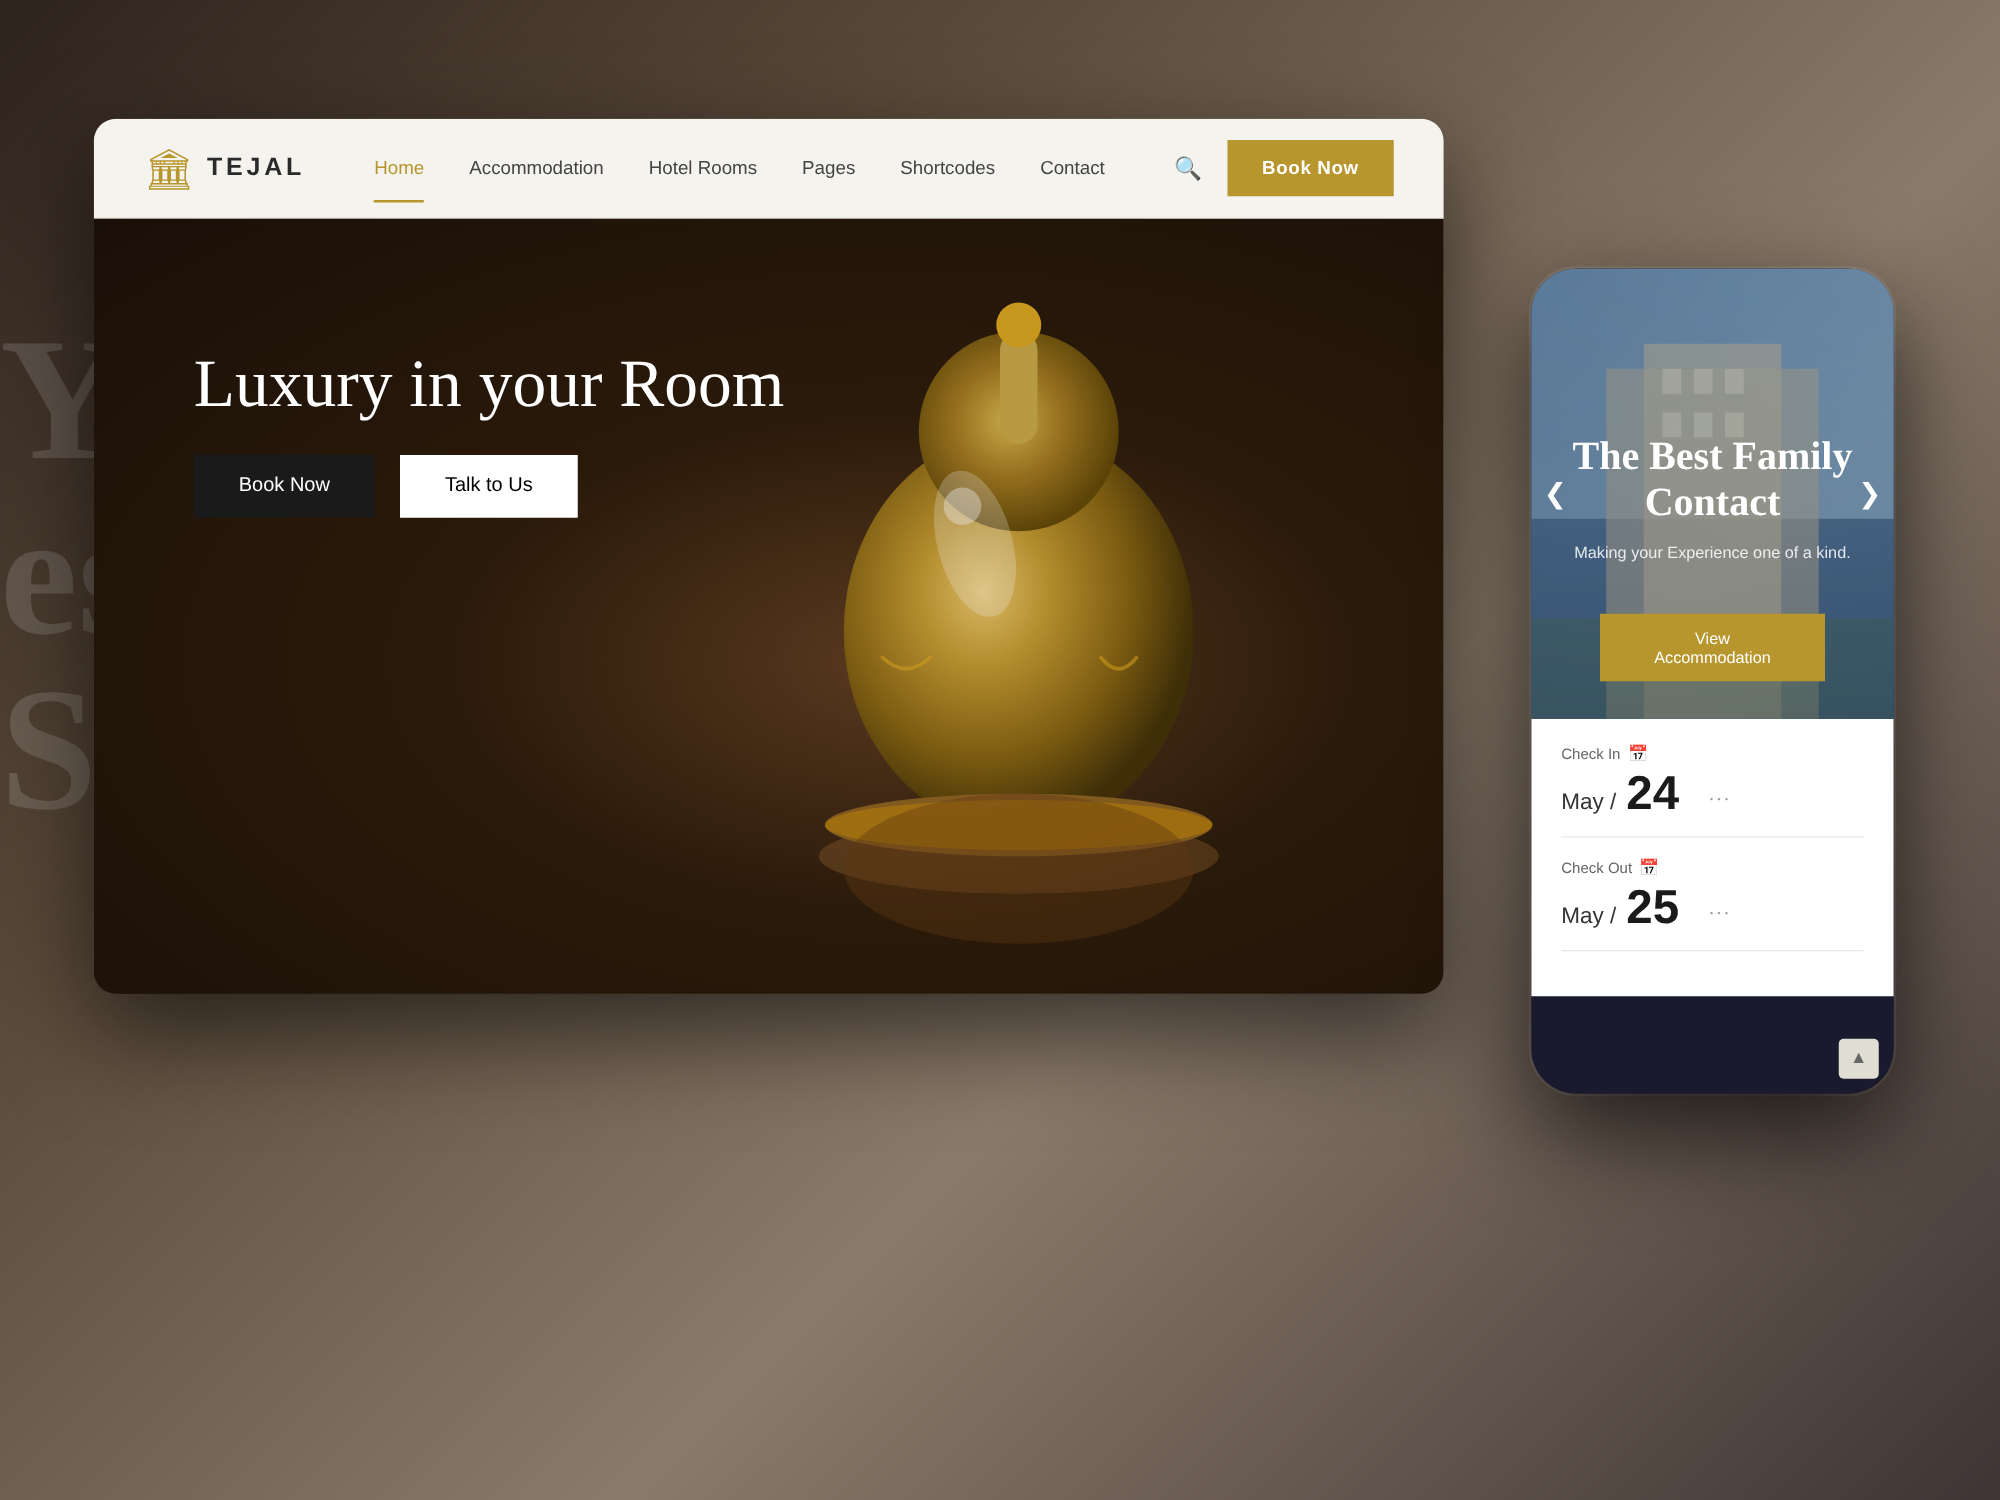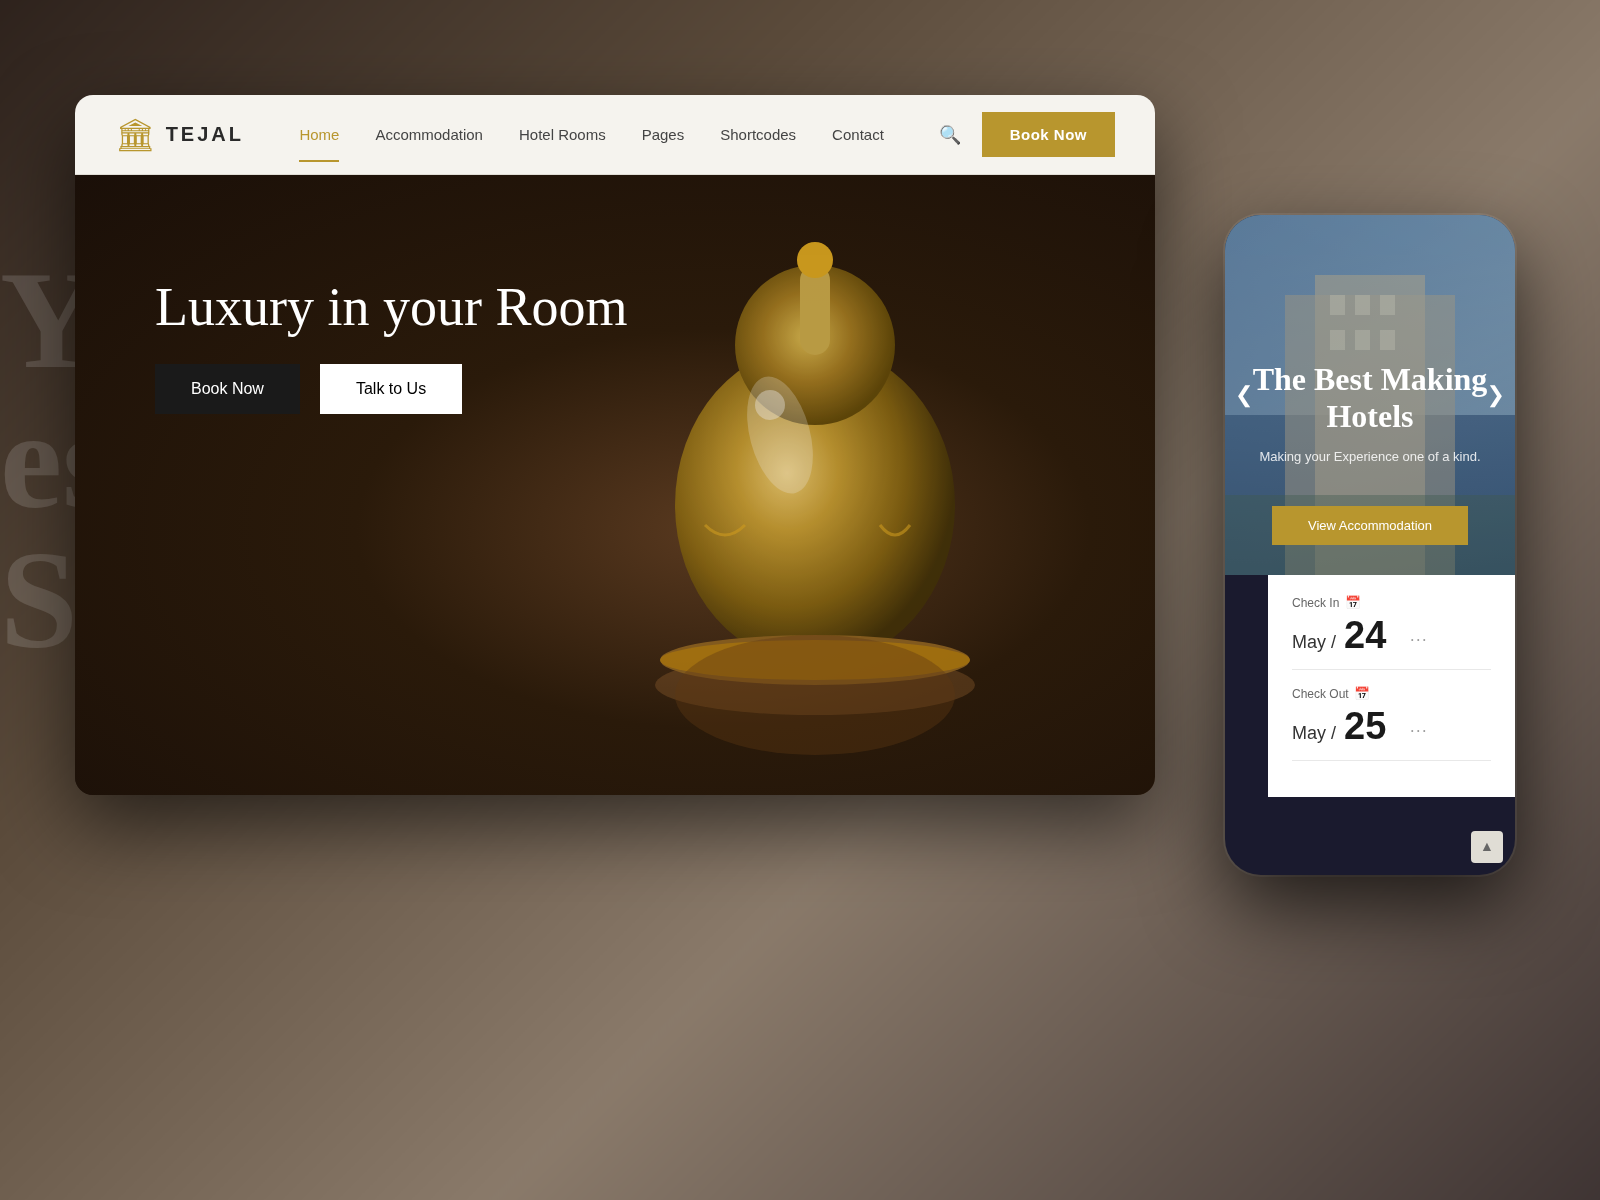--- a/index.html
+++ b/index.html
@@ -279,21 +279,21 @@
     }
 
     .phone-view-btn {
       background: #b8962e;
       color: white;
       border: none;
       padding: 12px 28px;
       font-size: 13px;
       font-family: sans-serif;
       cursor: pointer;
-      width: 196px;
+      width: 180px;
     }
 
     
     .slider-arrow {
       position: absolute;
       top: 50%;
       transform: translateY(-50%);
       color: white;
       font-size: 22px;
       cursor: pointer;
@@ -302,21 +302,20 @@
     }
 
     .slider-arrow.left { left: 10px; }
     .slider-arrow.right { right: 10px; }
 
     
     .phone-booking {
       background: white;
       padding: 20px 24px;
       flex: 1;
-      margin-left: 43px;
     }
 
     .booking-field {
       margin-bottom: 16px;
       border-bottom: 1px solid #e8e8e8;
       padding-bottom: 12px;
     }
 
     .booking-label {
       font-size: 12px;
@@ -510,21 +509,21 @@
             <stop offset="100%" stop-color="#3a5a7a"></stop>
           </linearGradient>
         </defs>
       </svg>
     </div>
 
     <span class="slider-arrow left">❮</span>
     <span class="slider-arrow right">❯</span>
 
     <div class="phone-slider-content">
-      <h2 class="phone-hero-title">The Best Making Hotels</h2>
+      <h2 class="phone-hero-title">The Best Family Contact</h2>
       <p class="phone-hero-subtitle">Making your Experience one of a kind.</p>
       <button class="phone-view-btn">View Accommodation</button>
     </div>
   </div>
 
   <div class="phone-booking">
 
     <div class="booking-field">
       <div class="booking-label">
         <span>Check In</span>

